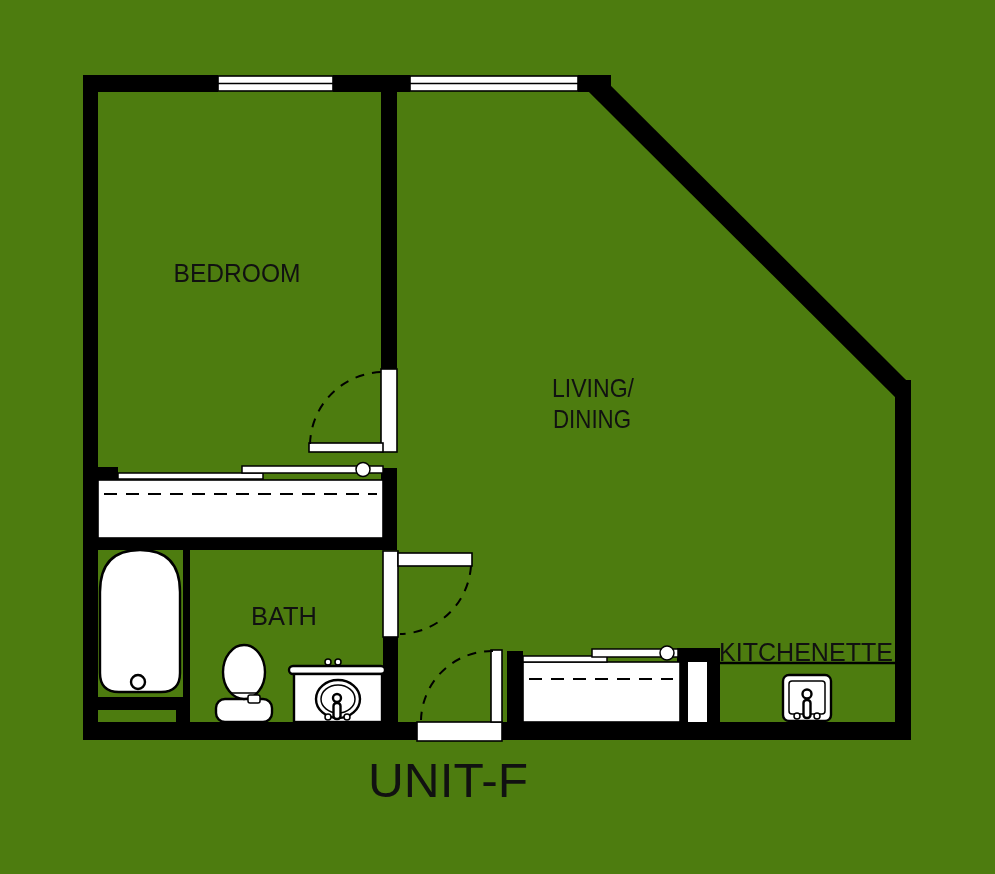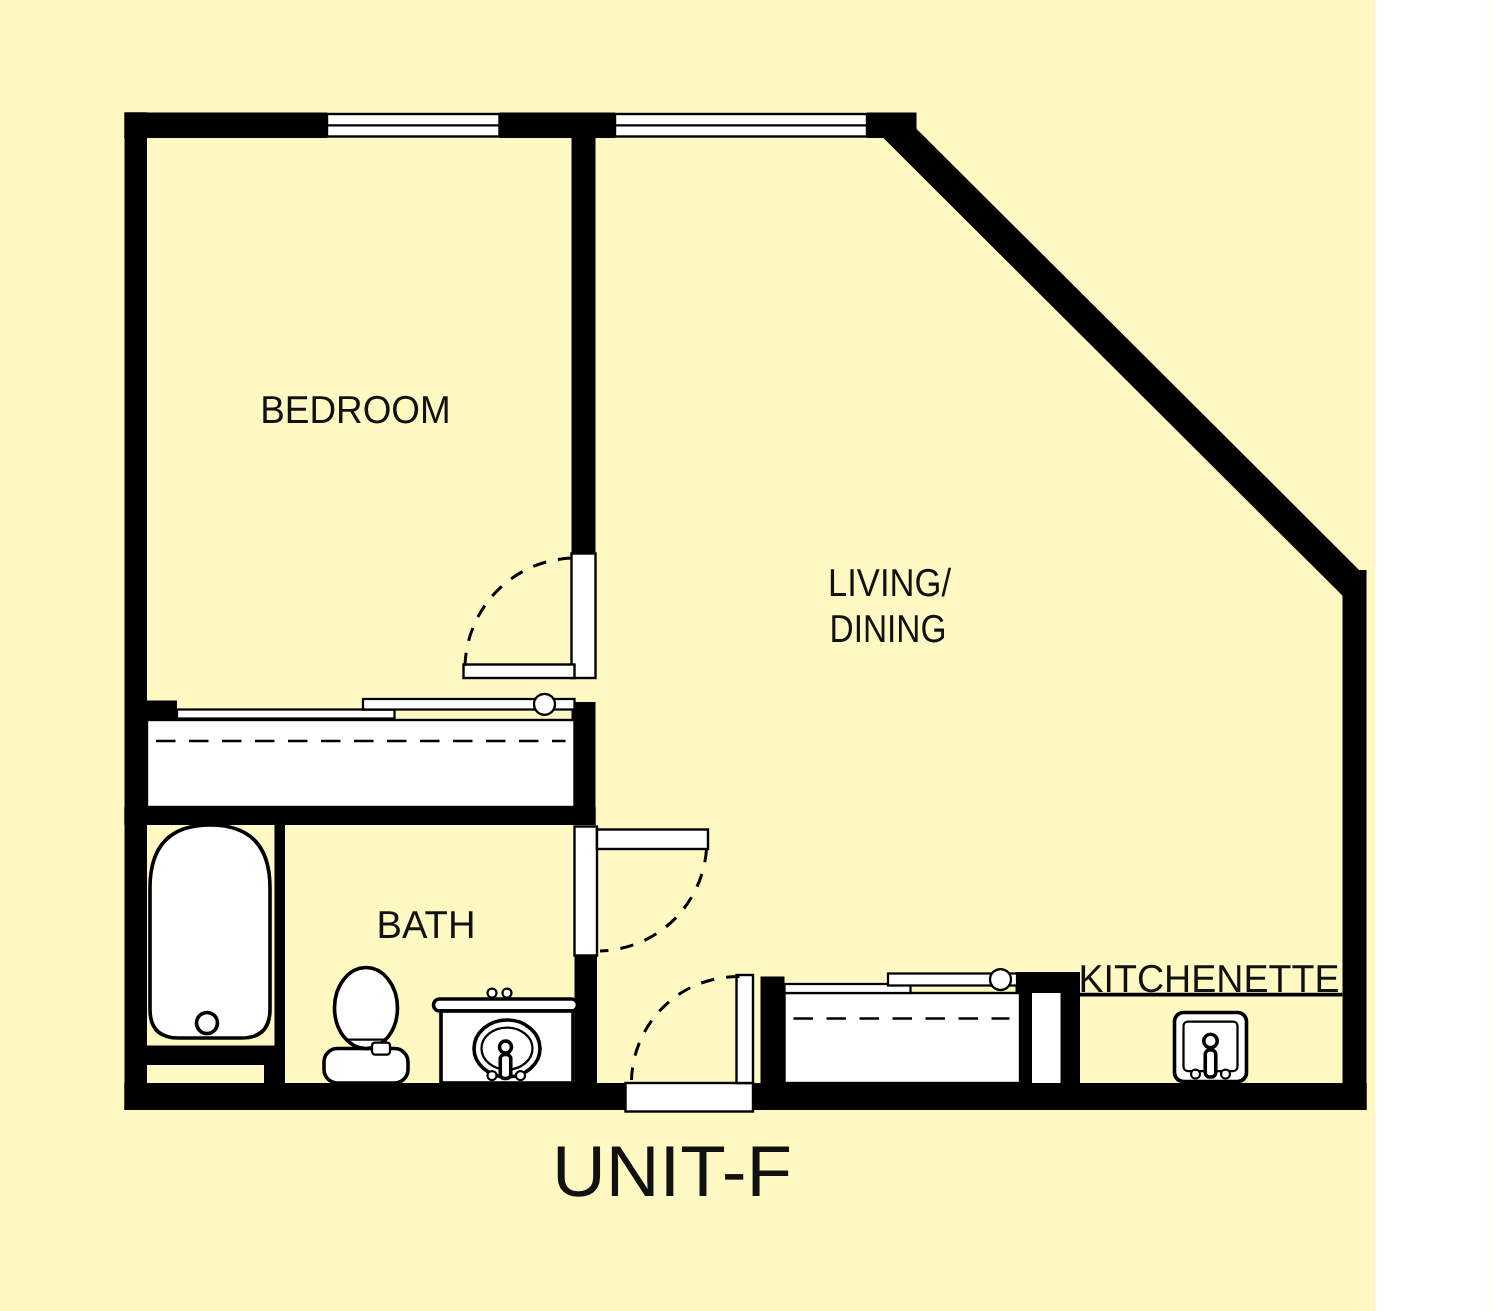--- a/index.html
+++ b/index.html
@@ -1,19 +1,19 @@
 <!DOCTYPE html>
 <html><head>
 <meta charset="utf-8">
 <style>
   html,body{margin:0;padding:0;background:#ffffff;}
   .canvas{
     position:relative;
-    width:917px;height:874px;
-    background:#fef9c3;
+    width:995px;height:874px;
+    background:#4d7c0f;
     font-family:"Liberation Sans", sans-serif;
     overflow:hidden;
   }
   svg{position:absolute;left:0;top:0;}
   .wall{fill:#000000;stroke:none;}
   .thin{fill:#ffffff;stroke:#000000;stroke-width:1.6;}
   .fix{fill:#ffffff;stroke:#000000;stroke-width:2.4;}
   .fix-thin{fill:#ffffff;stroke:#000000;stroke-width:1.5;}
   .dash{fill:none;stroke:#000000;stroke-width:2;stroke-dasharray:9 8;}
   .closet-dash{fill:none;stroke:#000000;stroke-width:1.8;stroke-dasharray:13 9;}

